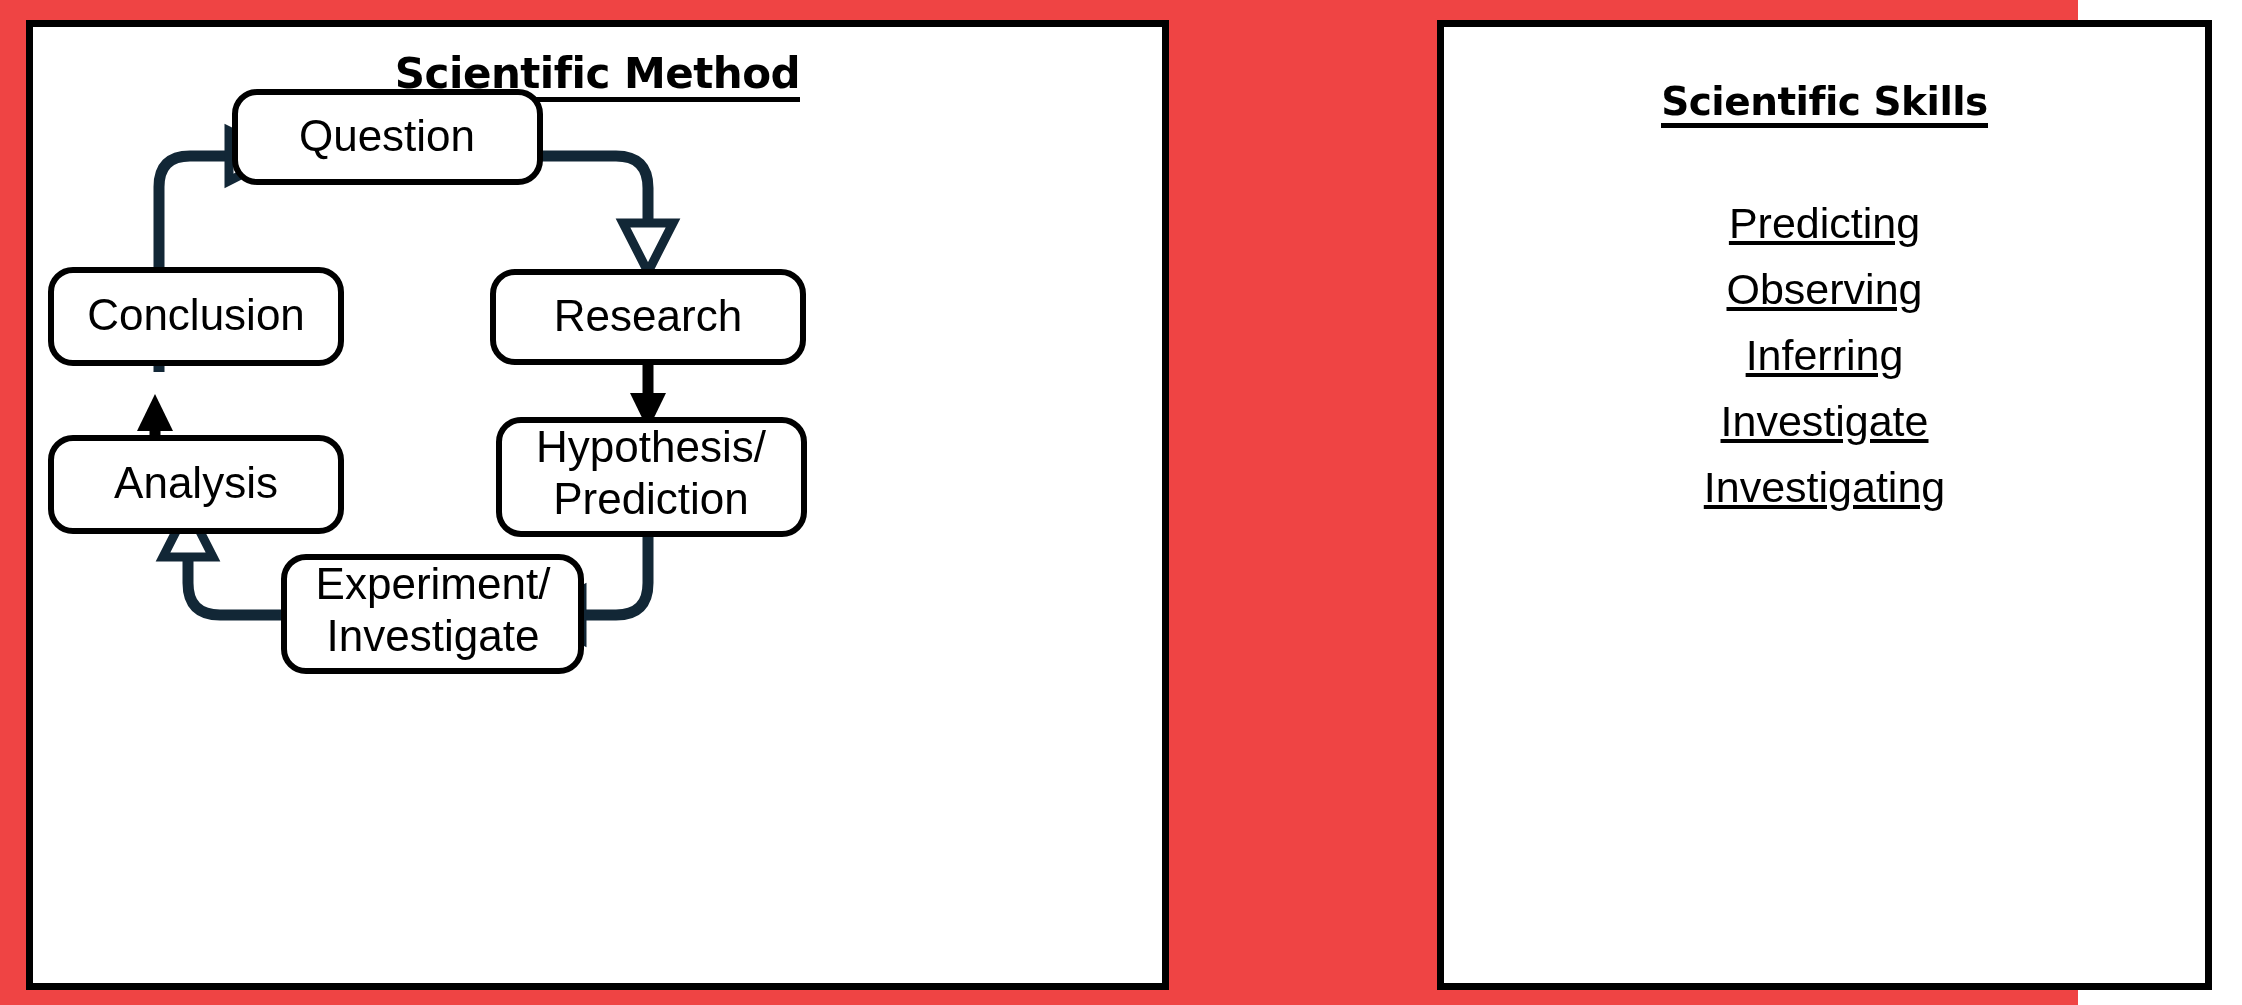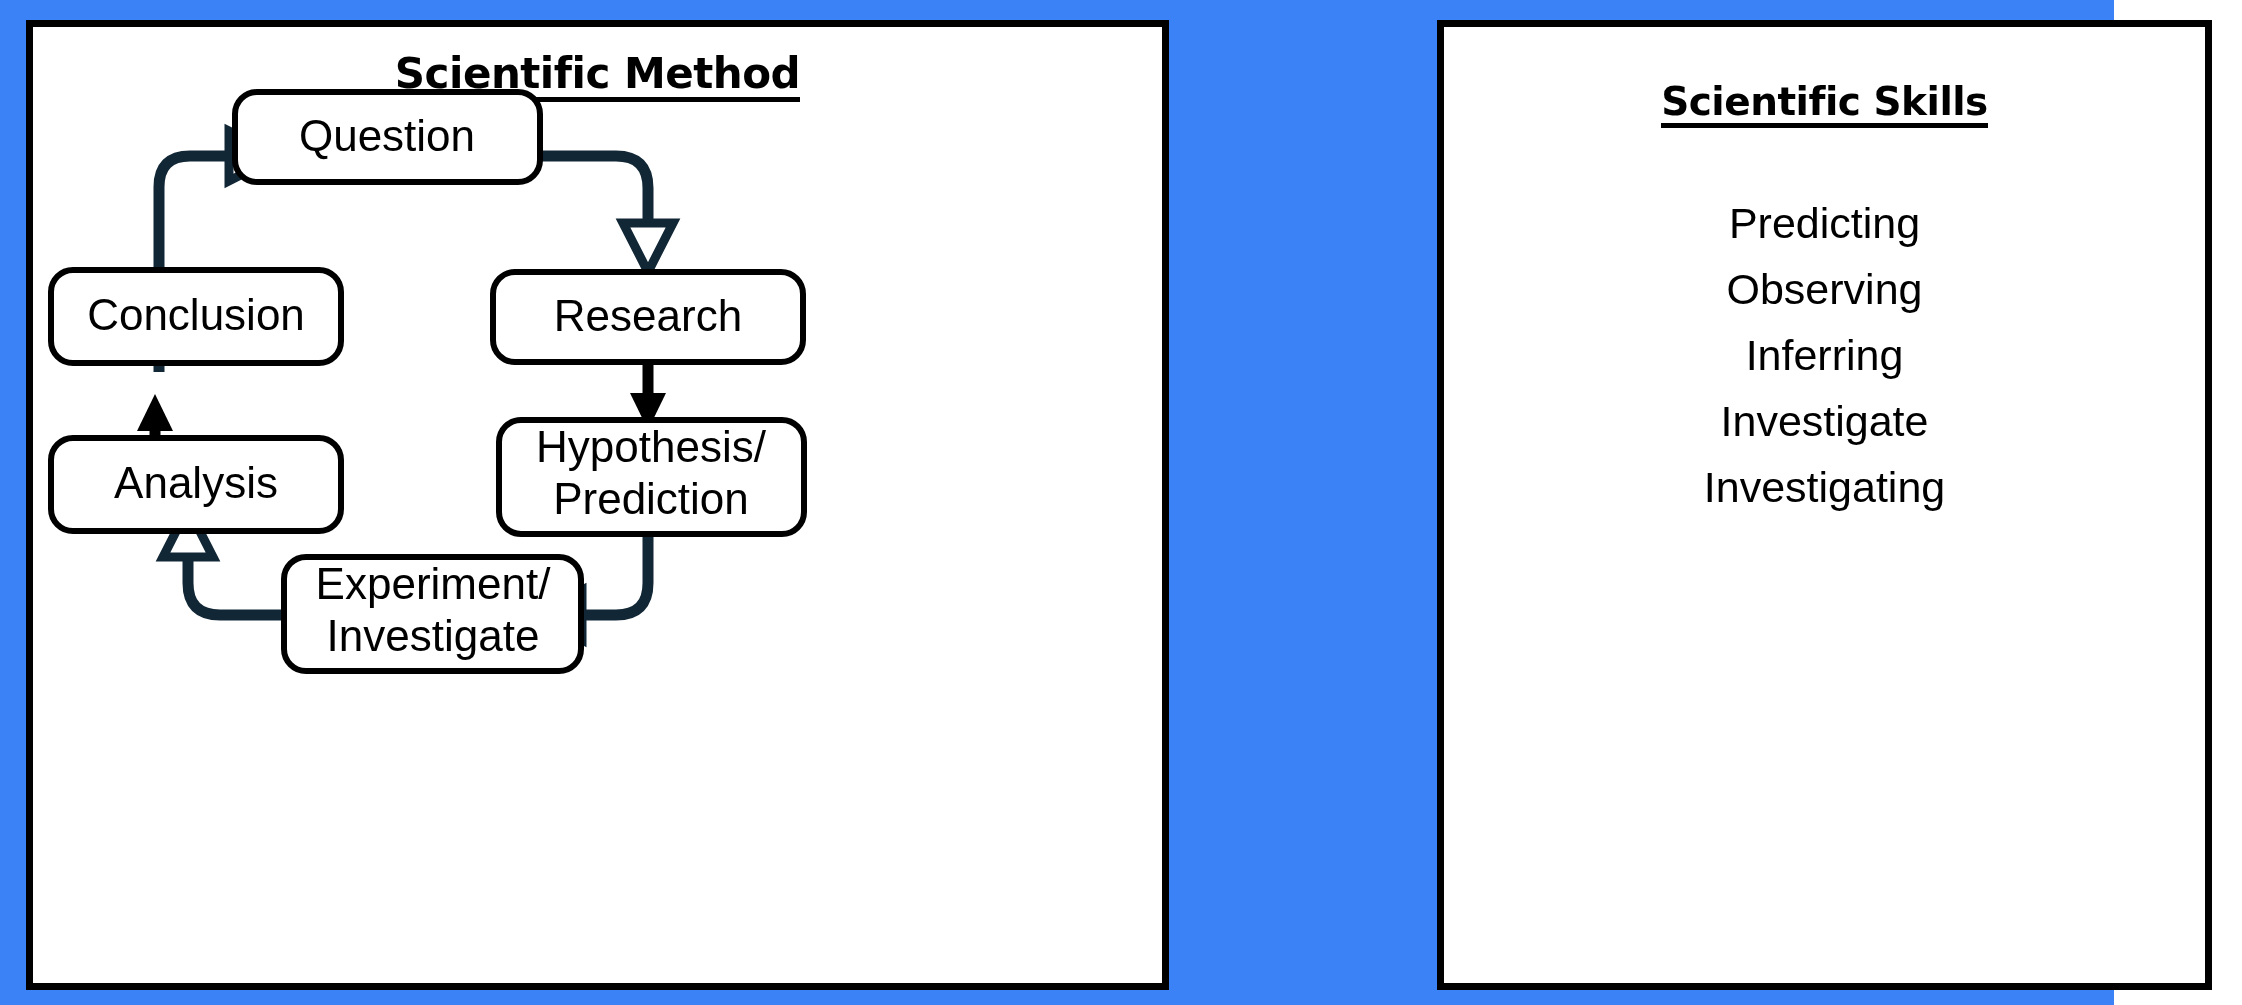--- a/index.html
+++ b/index.html
@@ -10,22 +10,21 @@
   body {
     width: 2242px;
     height: 1005px;
     font-family: "Liberation Sans", sans-serif;
     overflow: hidden;
   }
   #root {
     position: relative;
     width: 2078px;
     height: 1005px;
-    background: #3b82f6;
-    padding-left: 36px;
+    background: #ef4444;
   }
 
   
   .panel {
     position: absolute;
     background: #ffffff;
     border: 7px solid #000000;
     box-sizing: border-box;
   }
   #method-panel {
@@ -121,20 +120,21 @@
     padding: 0 10px;
   }
   .skill-item {
     text-align: center;
     font-family: "Liberation Sans", sans-serif;
     font-size: 43px;
     color: #000000;
     line-height: 1.0;
     margin: 0 0 23px 0;
     white-space: nowrap;
+    text-decoration: underline;
   }
 </style>
 </head>
 <body>
 
 <div id="root">
 
   <div class="panel" id="method-panel">
 
     <div class="panel-title" id="method-title">

